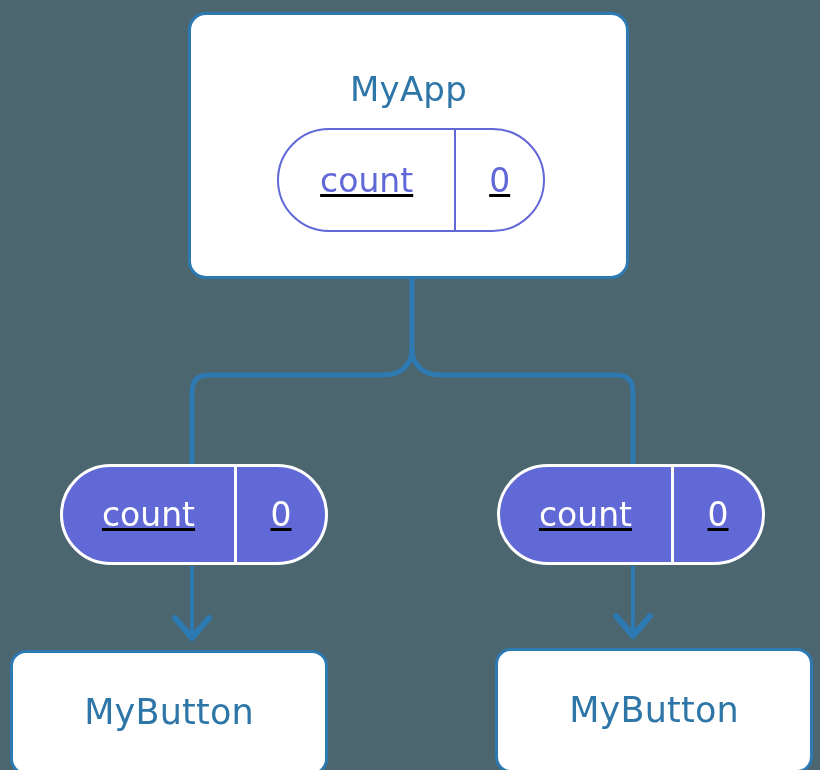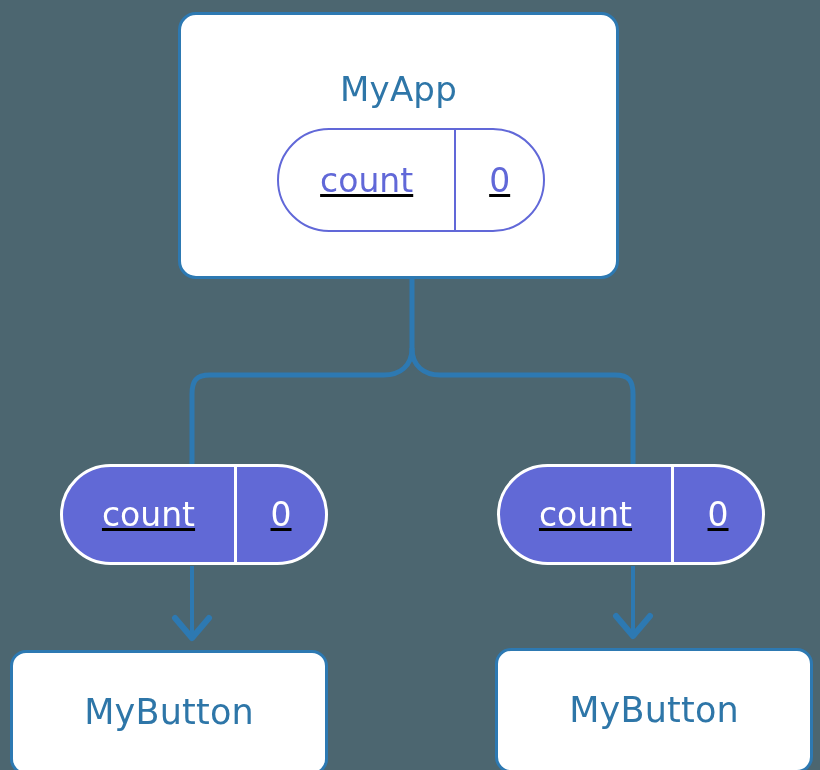--- a/index.html
+++ b/index.html
@@ -39,21 +39,21 @@
   .comp-title {
     color: #2e76a8;
     font-size: 34px;
     font-weight: 400;
     letter-spacing: 0.2px;
     line-height: 1;
     white-space: nowrap;
   }
 
   #app-box {
-    left: 178px;
+    left: 188px;
     top: 12px;
     width: 441px;
     height: 267px;
     border-radius: 18px;
     justify-content: flex-start;
   }
   #app-box .comp-title { margin-top: 57px; }
 
   #btn-box-left {
     left: 10px;

